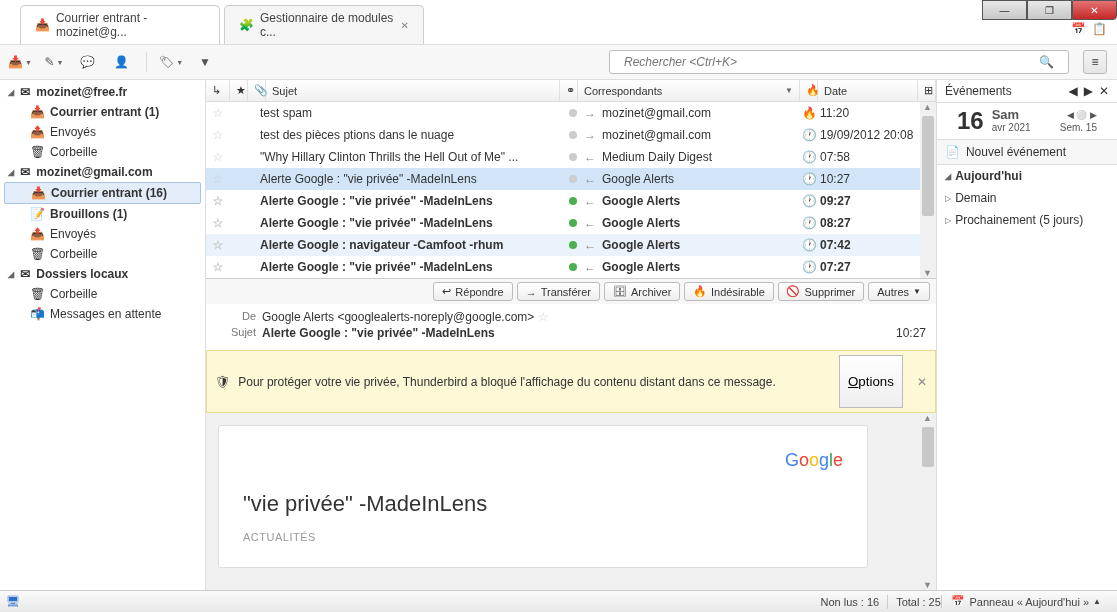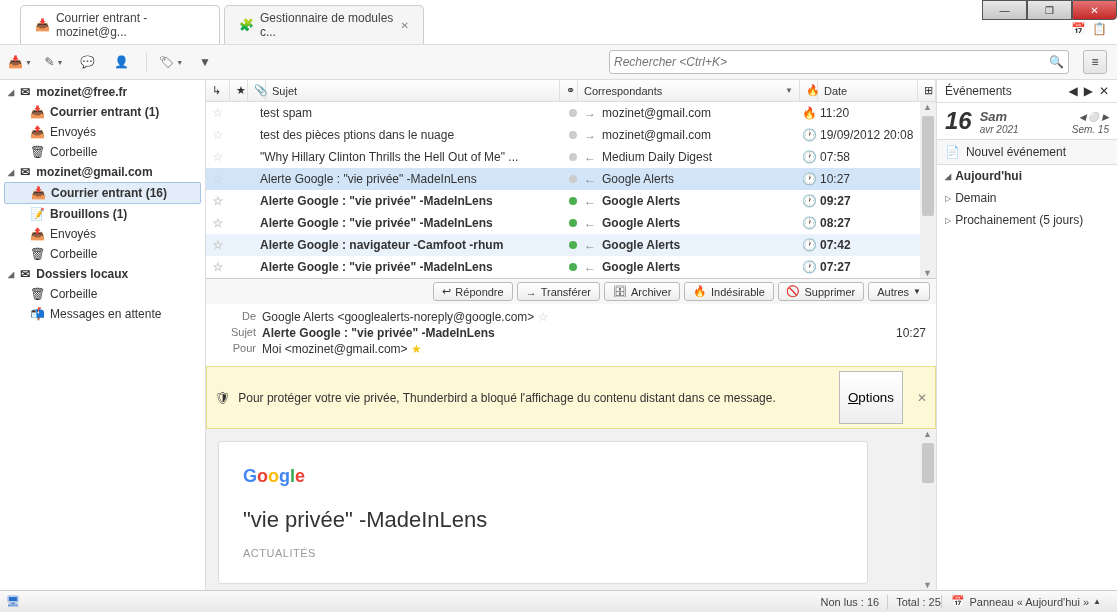--- a/index.html
+++ b/index.html
@@ -14,21 +14,21 @@
 .tabstrip { height: 44px; background: transparent; display:flex; align-items:flex-end; padding-left:20px; padding-top:18px; gap:4px; position:relative; }
 .tab { display:flex; align-items:center; gap:6px; padding:5px 14px; background:#f5f5f5; border:1px solid #ccc; border-bottom:none; border-radius:5px 5px 0 0; font-size:12px; color:#444; max-width:200px; }
 .tab.active { background:#fff; }
 .tab-close { font-size:10px; color:#888; }
 .cal-icons { position:absolute; right:10px; top:22px; display:flex; gap:6px; }
 
 
 .toolbar { height: 36px; border-top:1px solid #ddd; border-bottom:1px solid #ddd; background:#f7f7f7; display:flex; align-items:center; padding:0 10px; gap:14px; }
 .tb-icon { width:20px; height:20px; display:flex; align-items:center; justify-content:center; color:#555; position:relative; }
 .tb-icon .dd { font-size:7px; margin-left:2px; color:#666; }
-.searchbox { margin-left:auto; width:460px; height:24px; border:1px solid #bdbdbd; border-radius:3px; display:flex; align-items:center; padding:0 4px; background:#fff; }
+.searchbox { margin-left:auto; width:460px; height:24px; border:1px solid #bdbdbd; border-radius:3px; display:flex; align-items:center; padding:0 14px; background:#fff; }
 .searchbox input { flex:1; border:none; outline:none; font-size:12px; font-style:italic; color:#888; }
 .menu-btn { width:24px; height:24px; border:1px solid #bbb; border-radius:3px; display:flex; align-items:center; justify-content:center; background:linear-gradient(#f5f5f5,#e5e5e5); }
 
 
 .main { display:flex; height: calc(100% - 44px - 36px - 22px); }
 
 
 .tree { width:206px; border-right:1px solid #ddd; background:#fff; overflow-y:auto; padding-top:2px; }
 .tree-acct { display:flex; align-items:center; gap:6px; padding:3px 8px; font-weight:bold; color:#333; }
 .tree-acct .exp { font-size:8px; color:#666; }
@@ -71,32 +71,32 @@
 
 
 .privacy { background:#fdf8d6; border:1px solid #e8dd8a; display:flex; align-items:center; padding:4px 8px; gap:8px; margin-top:4px; }
 .privacy .opt { border:1px solid #bbb; padding:18px 8px; background:linear-gradient(#fff,#eee); margin-left:auto; }
 .privacy .opt u { text-decoration:underline; }
 .privacy .x { color:#888; margin-left:6px; }
 
 
 .reader-body { flex:1; overflow-y:auto; background:#f1f1f1; padding:12px; position:relative; }
 .reader-card { background:#fff; border:1px solid #ddd; border-radius:3px; padding:24px; max-width:650px; }
-.google-logo { font-size:18px; font-weight:bold; }
+.google-logo { font-size:18px; font-weight:normal;text-align:right; }
 .google-logo .b { color:#4285F4; } .google-logo .r { color:#EA4335; } .google-logo .y { color:#FBBC05; } .google-logo .g { color:#34A853; }
 .rb-title { font-size:22px; color:#333; margin-top:20px; }
 .rb-sub { color:#999; font-size:12px; margin-top:6px; }
 .rb-sec { color:#999; font-size:11px; margin-top:14px; letter-spacing:0.5px; }
 .reader-scroll { position:absolute; right:0; top:0; bottom:0; width:16px; background:#f0f0f0; }
 
 
 .events { width:180px; display:flex; flex-direction:column; }
 .ev-top { display:flex; align-items:center; padding:4px 8px; border-bottom:1px solid #ddd; }
 .ev-nav { margin-left:auto; display:flex; gap:6px; color:#333; }
-.ev-date { display:flex; align-items:flex-end; padding:4px 8px; border-bottom:1px solid #ddd; gap:8px;font-style:italic; }
+.ev-date { display:flex; align-items:flex-start; padding:4px 20px; border-bottom:1px solid #ddd; gap:8px; }
 .ev-daynum { font-size:24px; font-weight:bold; }
 .ev-daycol { display:flex; flex-direction:column; font-size:10px; color:#555; flex:1; }
 .ev-daycol .top { display:flex; align-items:center; gap:20px; }
 .ev-new { background:#f7f7f7; padding:5px 8px; display:flex; align-items:center; gap:6px; border-bottom:1px solid #ddd; }
 .ev-group { padding:4px 8px; display:flex; align-items:center; gap:4px; }
 .ev-group .tri { font-size:8px; color:#666; }
 .ev-group.bold { font-weight:bold; }
 
 
 .status { height:22px; border-top:1px solid #ccc; background:linear-gradient(#fafafa,#e8e8e8); display:flex; align-items:center; padding:0 6px; font-size:11px; color:#444; }
@@ -333,24 +333,20 @@
     <div class="reader-hdrs">
       <div class="hdr-row">
         <div class="hdr-label">De</div>
         <div class="hdr-val"><span>Google Alerts &lt;googlealerts-noreply@google.com&gt;</span> <span style="color:#ccc">☆</span></div>
       </div>
       <div class="hdr-row">
         <div class="hdr-label">Sujet</div>
         <div class="hdr-val" style="font-weight:bold">Alerte Google : "vie privée" -MadeInLens</div>
         <div class="hdr-date">10:27</div>
       </div>
-      <div class="hdr-row">
-        <div class="hdr-label">Pour</div>
-        <div class="hdr-val"><span>Moi &lt;mozinet@gmail.com&gt;</span> <span style="color:#f5c518">★</span></div>
-      </div>
     </div>
 
     <div class="privacy">
       <span>🛡</span>
       <span>Pour protéger votre vie privée, Thunderbird a bloqué l'affichage du contenu distant dans ce message.</span>
       <button class="opt"><u>O</u><span>ptions</span></button>
       <span class="x">✕</span>
     </div>
 
     <div class="reader-body">

